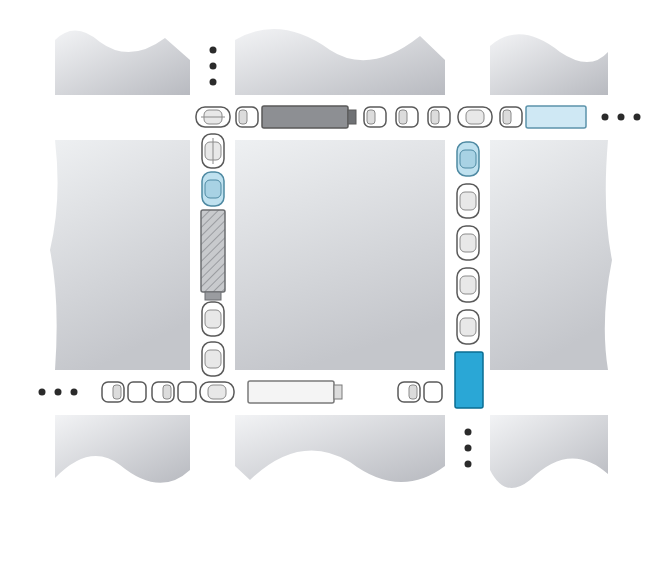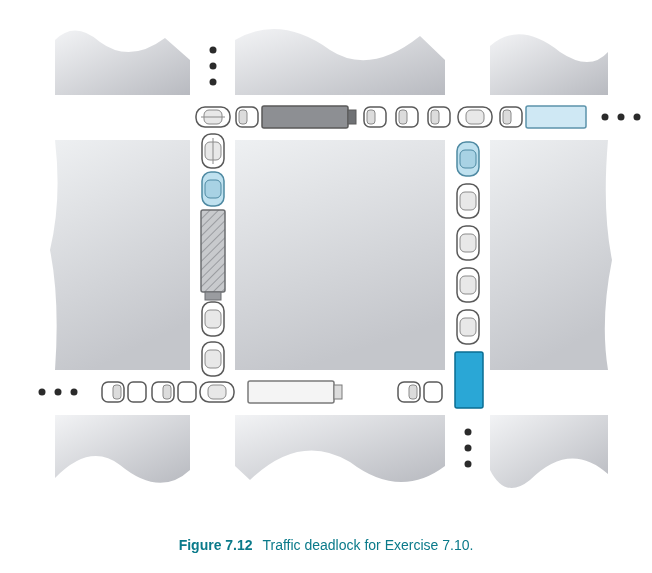--- a/index.html
+++ b/index.html
@@ -207,18 +207,14 @@
   <g transform="translate(102,382)">
     <rect x="0" y="0" width="22" height="20" rx="6" fill="#ffffff" stroke="#5a5a5a" stroke-width="1.5"></rect>
     <rect x="11" y="3" width="8" height="14" rx="3" fill="#dcdcdc" stroke="#8a8a8a"></rect>
   </g>
   <g transform="translate(128,382)">
     <rect x="0" y="0" width="18" height="20" rx="5" fill="#ffffff" stroke="#5a5a5a" stroke-width="1.5"></rect>
   </g>
 
 </svg>
 
-<div class="caption">
-  <span class="fignum">Figure 7.12</span>
-  <span class="figtxt">Traffic deadlock for Exercise 7.10.</span>
+
 </div>
 
-</div>
-
 </body></html>

